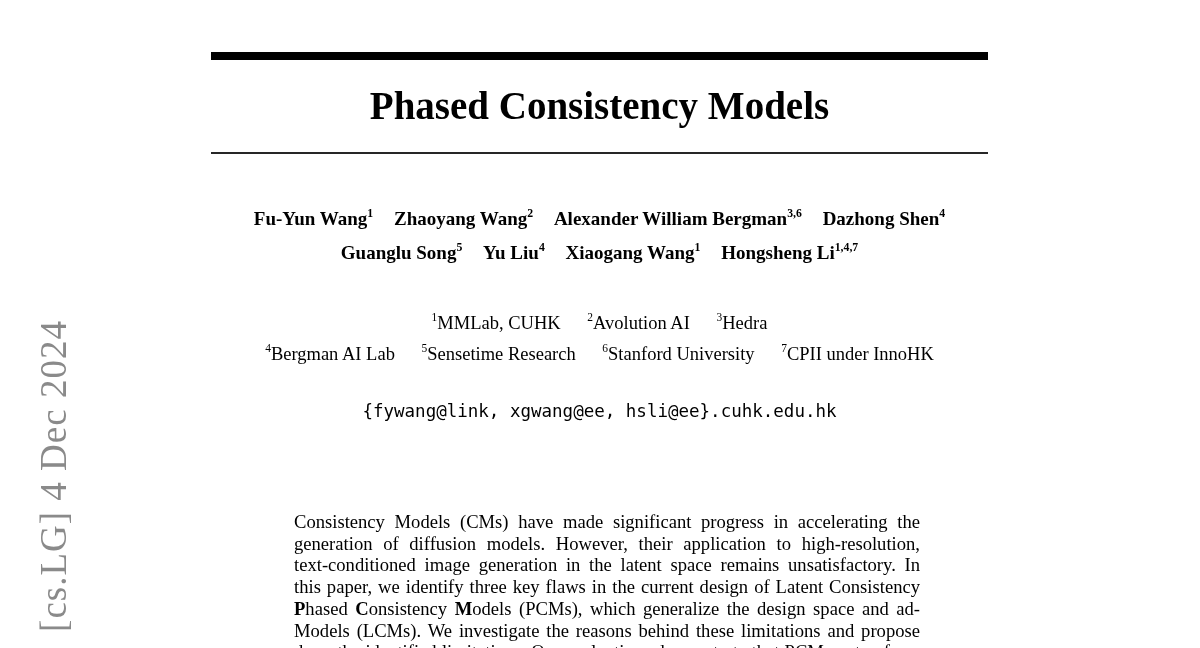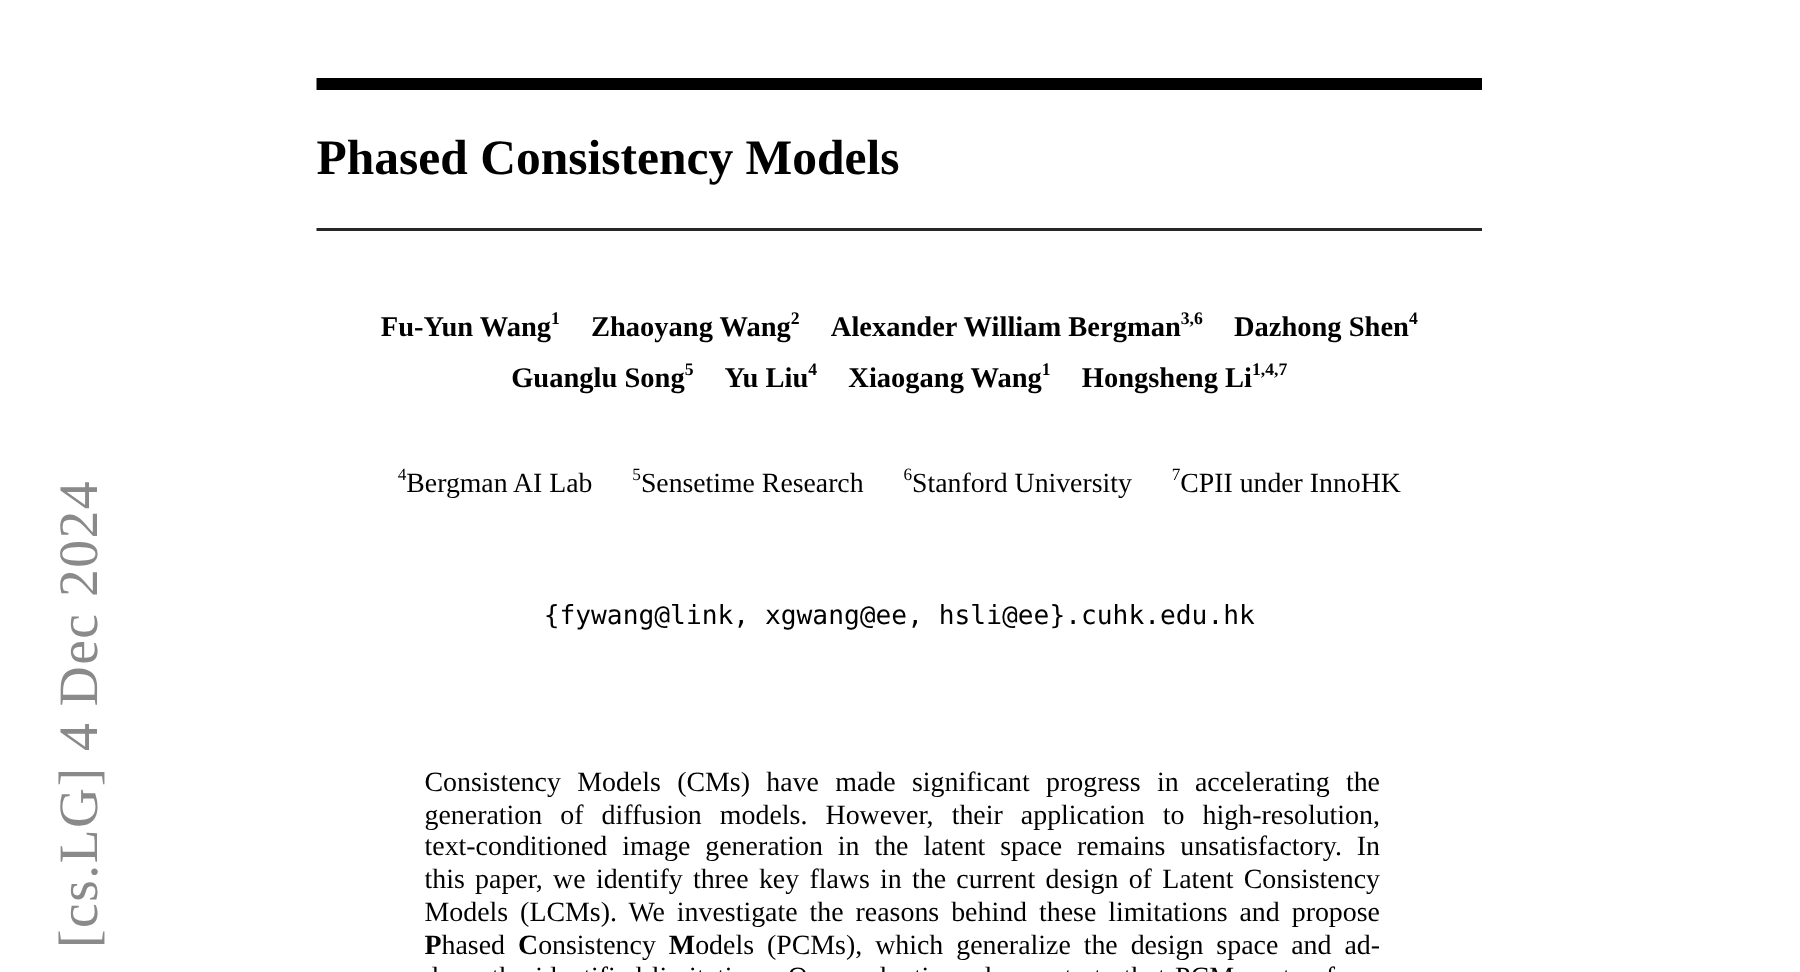--- a/index.html
+++ b/index.html
@@ -29,22 +29,22 @@
     top: 52px;
     width: 777px;
     height: 8px;
     background: #000000;
   }
   .paper-title {
     position: absolute;
     left: 211px;
     top: 86px;
     width: 777px;
-    text-align: left;
-    font-size: 33px;
+    text-align: center;
+    font-size: 39px;
     font-weight: bold;
     line-height: 40px;
   }
   .rule-bottom {
     position: absolute;
     left: 211px;
     top: 152px;
     width: 777px;
     height: 2px;
     background: #262626;
@@ -103,20 +103,21 @@
     position: absolute;
     left: 283px;
     top: 511px;
     width: 637px;
     font-size: 18.6px;
     line-height: 21.7px;
   }
   .abs-line {
     text-align: justify;
     text-align-last: justify;
+    margin-left: 11px;
   }
   .bold { font-weight: bold; }
 </style>
 </head>
 <body>
 
 <div id="page">
 
   <div class="watermark">[cs.LG] 4 Dec 2024</div>
 
@@ -136,33 +137,38 @@
     <div class="row">
       <span class="author"><span>Guanglu Song</span><sup class="sx">5</sup></span>
       <span class="author"><span>Yu Liu</span><sup class="sx">4</sup></span>
       <span class="author"><span>Xiaogang Wang</span><sup class="sx">1</sup></span>
       <span class="author"><span>Hongsheng Li</span><sup class="sx">1,4,7</sup></span>
     </div>
   </div>
 
   <div class="affils">
     <div class="row">
+      <span class="affil"><sup class="sx">1</sup><span>MMLab, CUHK</span></span>
+      <span class="affil"><sup class="sx">2</sup><span>Avolution AI</span></span>
+      <span class="affil"><sup class="sx">3</sup><span>Hedra</span></span>
+    </div>
+    <div class="row">
       <span class="affil"><sup class="sx">4</sup><span>Bergman AI Lab</span></span>
       <span class="affil"><sup class="sx">5</sup><span>Sensetime Research</span></span>
       <span class="affil"><sup class="sx">6</sup><span>Stanford University</span></span>
       <span class="affil"><sup class="sx">7</sup><span>CPII under InnoHK</span></span>
     </div>
   </div>
 
   <div class="email">{fywang@link, xgwang@ee, hsli@ee}.cuhk.edu.hk</div>
 
 
   <div class="abstract">
     <div class="abs-line">Consistency Models (CMs) have made significant progress in accelerating the</div>
     <div class="abs-line">generation of diffusion models.  However, their application to high-resolution,</div>
     <div class="abs-line">text-conditioned image generation in the latent space remains unsatisfactory. In</div>
     <div class="abs-line">this paper, we identify three key flaws in the current design of Latent Consistency</div>
+    <div class="abs-line"><span class="bold">P</span><span>hased </span><span class="bold">C</span><span>onsistency </span><span class="bold">M</span><span>odels (PCMs), which generalize the design space and ad-</span></div>
     <div class="abs-line">Models (LCMs). We investigate the reasons behind these limitations and propose</div>
-    <div class="abs-line"><span class="bold">P</span><span>hased </span><span class="bold">C</span><span>onsistency </span><span class="bold">M</span><span>odels (PCMs), which generalize the design space and ad-</span></div>
     <div class="abs-line">dress the identified limitations. Our evaluations demonstrate that PCMs outperform</div>
   </div>
 
 </div>
 
 </body></html>

